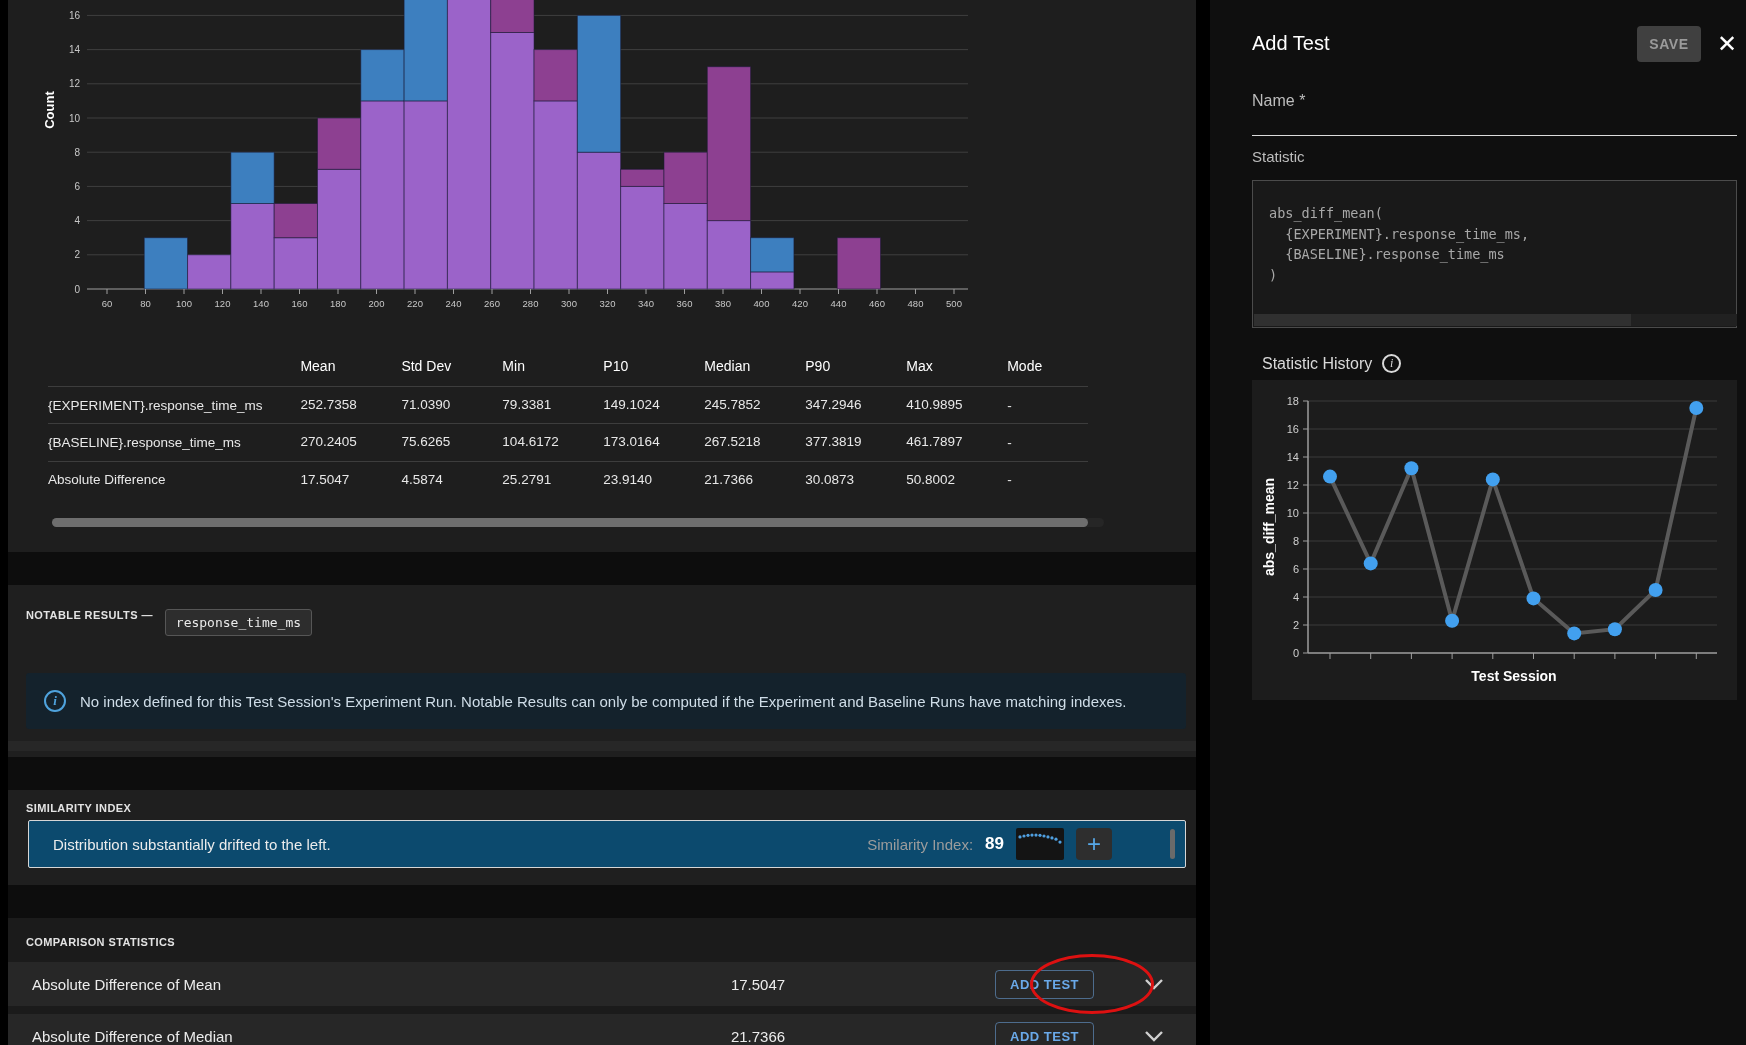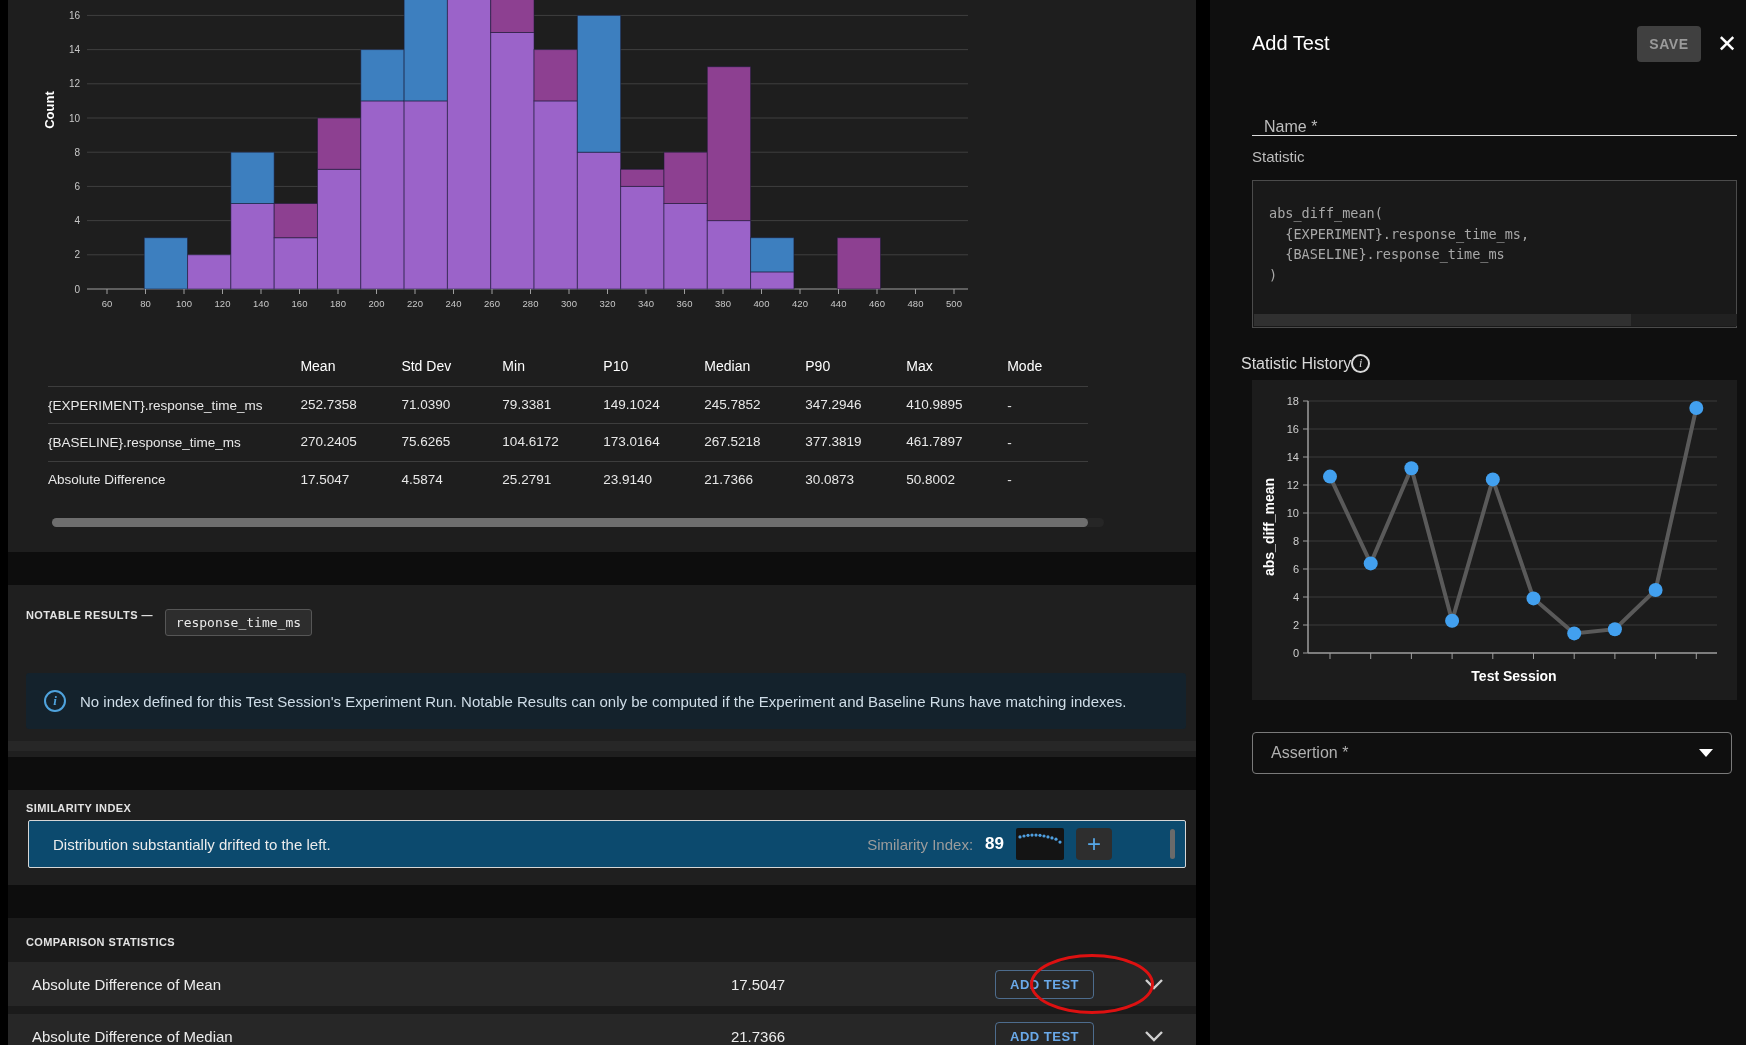--- a/index.html
+++ b/index.html
@@ -71,32 +71,32 @@
                  border:3.5px solid #dd1111; border-radius:50%; pointer-events:none; }
 
   
   .right-panel { position:absolute; left:1210px; top:0; width:536px; height:1045px; background:#0f0f0f; }
   .rp-title { position:absolute; left:42px; top:32px; color:#fff; font-size:20px; }
   .save-btn { position:absolute; left:427px; top:26px; width:64px; height:36px; background:#404040; border:none;
               border-radius:4px; color:#9b9b9b; font-size:14px; font-weight:bold; letter-spacing:.6px; }
   .close-btn { position:absolute; left:503px; top:30px; width:28px; height:28px; background:transparent; border:none;
                color:#fff; font-size:24px; line-height:28px; cursor:pointer; }
   .field-label { position:absolute; left:42px; color:#bdbdbd; font-size:16px; }
-  #name-label { top:118px;margin-left:12px; }
+  #name-label { top:92px; }
   .name-input { position:absolute; left:42px; top:96px; width:485px; height:40px; background:transparent; border:none;
                 border-bottom:1px solid #dcdcdc; color:#fff; font-size:16px; }
   #stat-label { top:148px; font-size:15px; }
   .code-block { position:absolute; left:42px; top:180px; width:485px; height:148px; background:#191919;
                 border:1px solid #4b4b4b; }
   .code-inner { padding:22px 0 0 16px; font-family:"DejaVu Sans Mono","Liberation Mono",monospace;
                 font-size:13.5px; line-height:20.5px; color:#a8a8a8; white-space:pre; }
   .code-scroll { position:absolute; left:1px; bottom:1px; width:483px; height:12px; background:#212121; }
   .code-scroll .thumb { position:absolute; left:0; top:0; height:12px; width:78%; background:#303030; }
 
-  .hist-title-row { position:absolute; left:31px; top:354px; display:flex; align-items:flex-end; }
+  .hist-title-row { position:absolute; left:52px; top:354px; display:flex; align-items:flex-end; gap:10px; }
   .hist-title { color:#d9d9d9; font-size:16px; }
   .info-outline { width:19px; height:19px; border:2px solid #d9d9d9; border-radius:50%; color:#d9d9d9;
                   font-size:12px; display:flex; align-items:center; justify-content:center;
                   font-family:"Liberation Serif", serif; font-style:italic; }
   .history-card { position:absolute; left:42px; top:380px; width:485px; height:320px; background:#1c1c1c; }
 
   .assertion-box { position:absolute; left:42px; top:732px; width:480px; height:42px; border:1px solid #7a7a7a;
                    border-radius:4px; display:flex; align-items:center; justify-content:space-between;
                    padding:0 18px; cursor:pointer; }
   .assertion-label { color:#b0b0b0; font-size:16px; }
@@ -403,18 +403,14 @@
           <circle cx="281.5" cy="218.4" r="7" fill="#42a0ef"></circle>
           <circle cx="322.20000000000005" cy="253.4" r="7" fill="#42a0ef"></circle>
           <circle cx="362.90000000000003" cy="249.2" r="7" fill="#42a0ef"></circle>
           <circle cx="403.6" cy="210" r="7" fill="#42a0ef"></circle>
           <circle cx="444.3" cy="28" r="7" fill="#42a0ef"></circle>
           <text x="262" y="301" text-anchor="middle" font-size="14px" font-weight="bold" fill="#fff">Test Session</text>
           <text x="22" y="147" text-anchor="middle" font-size="14px" font-weight="bold" fill="#fff" transform="rotate(-90 22 147)">abs_diff_mean</text>
         </svg>
     </div>
 
-    <div class="assertion-box">
-      <span class="assertion-label">Assertion *</span>
-      <span class="caret-down"></span>
-    </div>
   </div>
 </div>
 
 </body></html>

